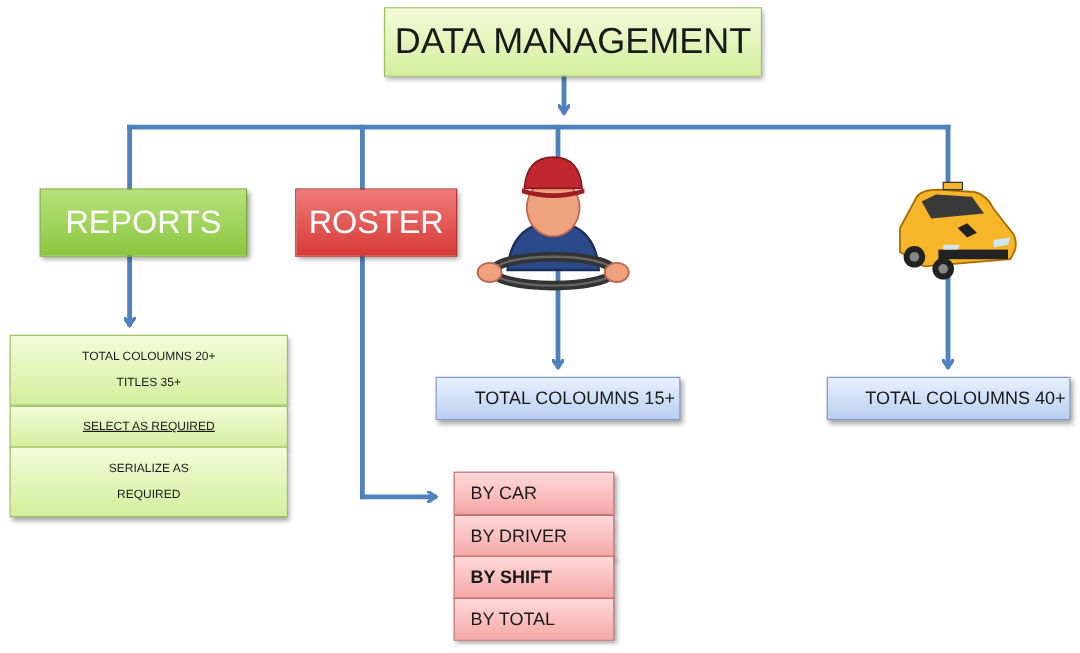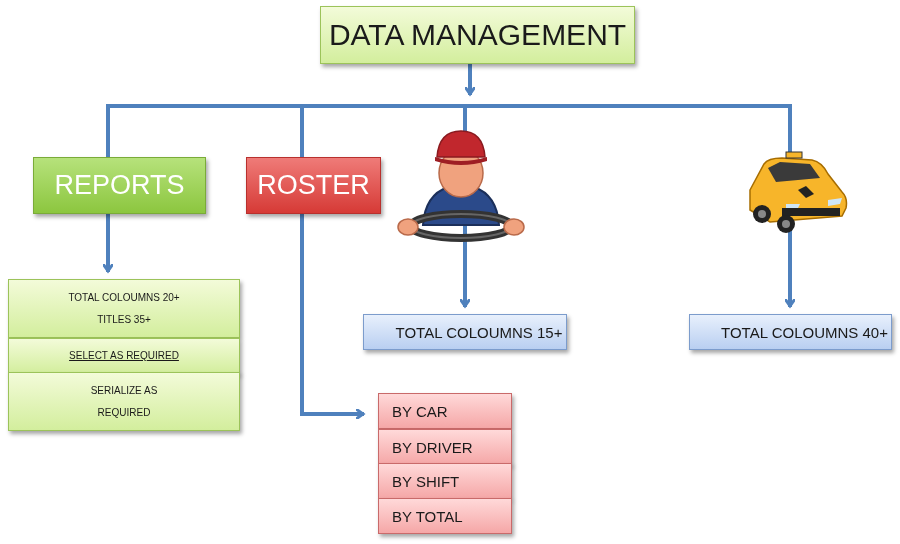--- a/index.html
+++ b/index.html
@@ -15,21 +15,21 @@
   .red { background: linear-gradient(#ffd9d9, #f5a7a7); border:1px solid #c96a6a; justify-content:flex-start; padding-left:13px; }
   .blue { background: linear-gradient(#e8f0fc, #b9cff1); border:1px solid #7c9ccc;padding-left:28px; }
   #title { left:320px; top:6px; width:315px; height:58px; font-size:30px; }
   #reports { left:33px; top:157px; width:173px; height:57px; font-size:27px; }
   #roster { left:246px; top:157px; width:135px; height:57px; font-size:27px; }
   .rep-item { left:8px; width:232px; font-size:10px; line-height:22px; }
   #rep0 { top:279px; height:59px; }
   #rep1 { top:338px; height:36px;text-decoration:underline; }
   #rep2 { top:372px; height:59px; }
   .ros-item { left:378px; width:134px; height:36px; font-size:15px; }
-  #ros0 { top:393px; } #ros1 { top:429px; } #ros2 { top:463px; } #ros3 { top:498px; }
+  #ros0 { top:393px; } #ros1 { top:429px; } #ros2 { top:463px;font-weight:bold; } #ros3 { top:498px; }
   #col15 { left:363px; top:314px; width:204px; height:36px; font-size:15px; }
   #col30 { left:689px; top:314px; width:203px; height:36px; font-size:15px; }
   .icon { position:absolute; }
 </style>
 </head>
 <body>
 
 <svg id="lines" width="900" height="544">
   <defs>
     <marker id="arr" markerWidth="10" markerHeight="10" refX="6" refY="5" orient="auto" markerUnits="userSpaceOnUse">

